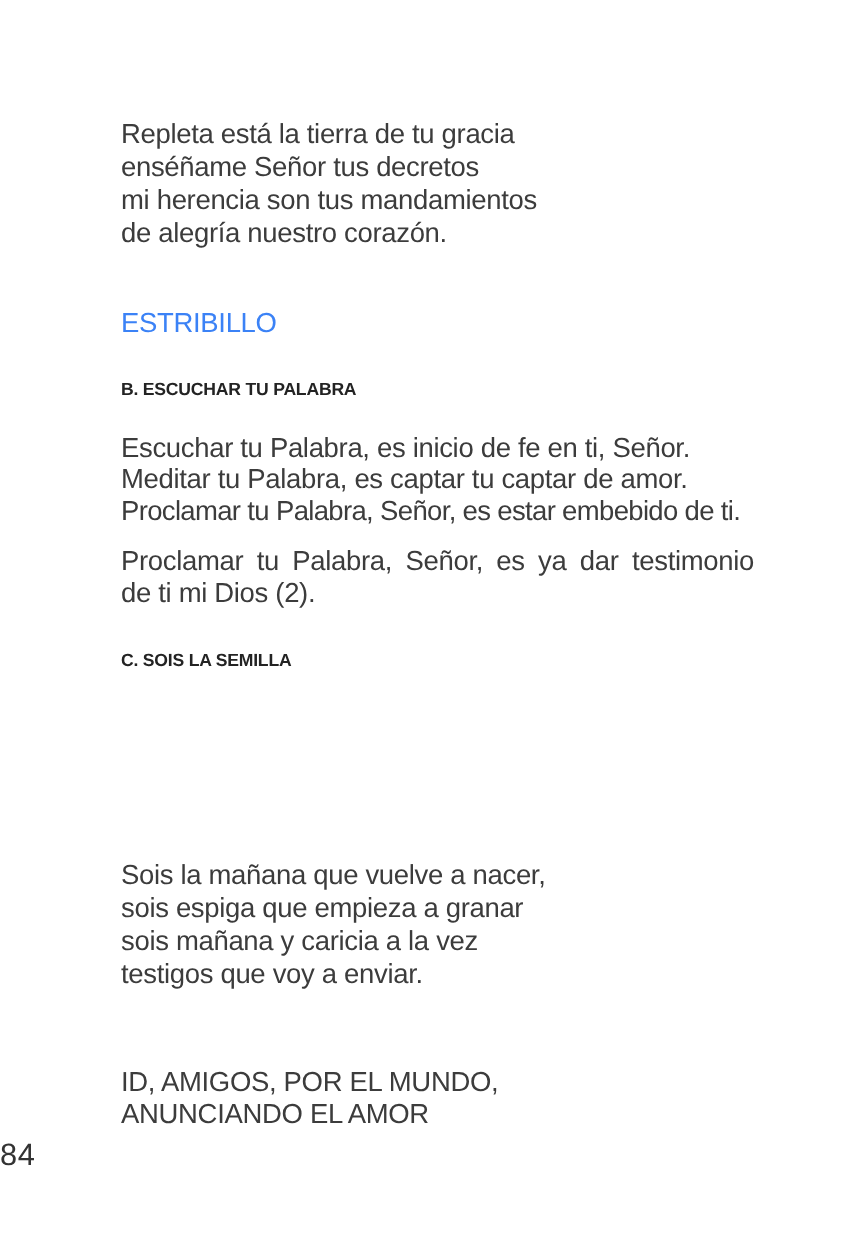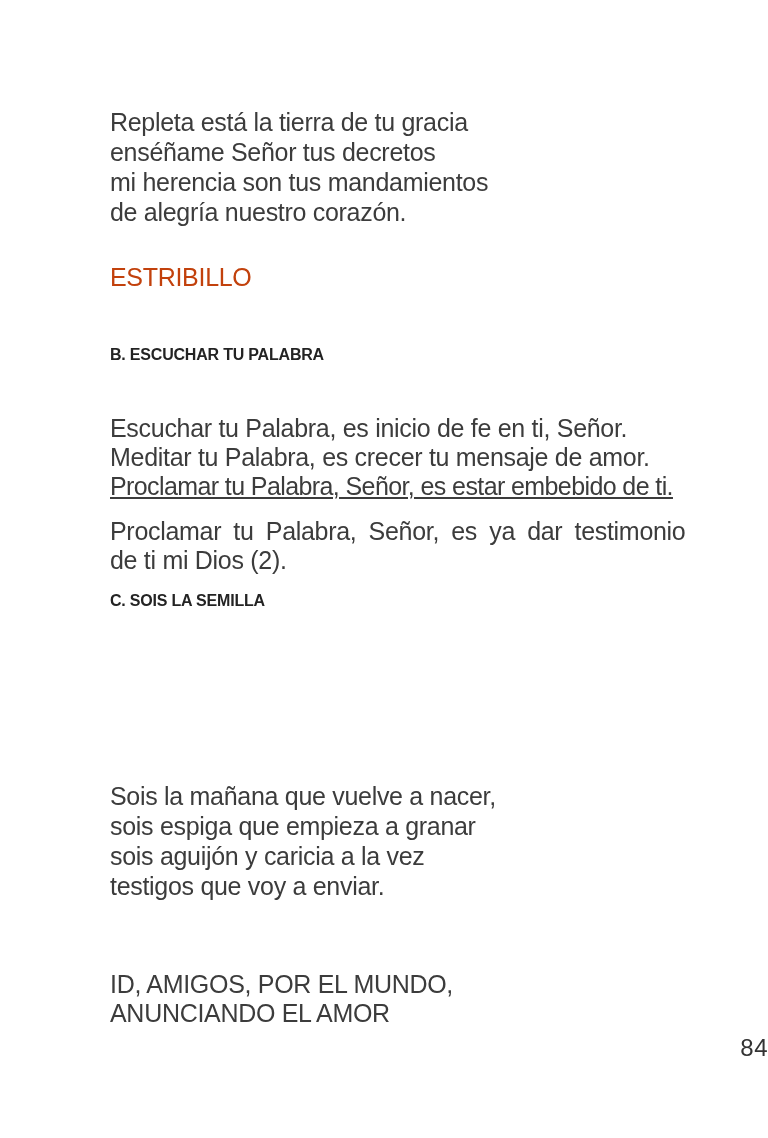--- a/index.html
+++ b/index.html
@@ -29,40 +29,40 @@
   }
   .tight {
     line-height: 29px;
   }
   .justified-line {
     word-spacing: 0.22em;
     margin-top: 16px;
   }
   .squeeze-line {
     letter-spacing: -0.6px;
-    text-decoration: underline;
   }
   .heading {
     position: absolute;
     left: 110px;
     font-size: 16px;
     font-weight: bold;
     color: #232323;
     letter-spacing: -0.2px;
     white-space: nowrap;
   }
   .refrain-label {
-    color: #c2410c;
+    color: #3b82f6;
+    margin-top: 17px;
   }
   .page-number {
     position: absolute;
     left: 0;
     width: 100%;
-    text-align: right;
-    font-size: 24px;
+    text-align: left;
+    font-size: 28px;
     color: #333333;
     letter-spacing: 0.5px;
   }
 </style>
 </head>
 <body>
 
 <div class="page">
 
   <div class="block" style="top:107px">
@@ -71,35 +71,35 @@
     <span class="line">mi herencia son tus mandamientos</span>
     <span class="line">de alegría nuestro corazón.</span>
   </div>
 
   <div class="block" style="top:262px">
     <span class="line refrain-label">ESTRIBILLO</span>
   </div>
 
   <div class="heading" style="top:346px">B. ESCUCHAR TU PALABRA</div>
 
-  <div class="block tight" style="top:414px">
+  <div class="block tight" style="top:393px">
     <span class="line">Escuchar tu Palabra, es inicio de fe en ti, Señor.</span>
-    <span class="line">Meditar tu Palabra, es crecer tu mensaje de amor.</span>
+    <span class="line">Meditar tu Palabra, es captar tu captar de amor.</span>
     <span class="line squeeze-line">Proclamar tu Palabra, Señor, es estar embebido de ti.</span>
     <span class="line justified-line">Proclamar tu Palabra, Señor, es ya dar testimonio</span>
     <span class="line">de ti mi Dios (2).</span>
   </div>
 
   <div class="heading" style="top:592px">C. SOIS LA SEMILLA</div>
 
 
   <div class="block" style="top:781px">
     <span class="line">Sois la mañana que vuelve a nacer,</span>
     <span class="line">sois espiga que empieza a granar</span>
-    <span class="line">sois aguijón y caricia a la vez</span>
+    <span class="line">sois mañana y caricia a la vez</span>
     <span class="line">testigos que voy a enviar.</span>
   </div>
 
   <div class="block tight" style="top:970px">
     <span class="line">ID, AMIGOS, POR EL MUNDO,</span>
     <span class="line">ANUNCIANDO EL AMOR</span>
   </div>
 
   <div class="page-number" style="top:1034px">84</div>
 

